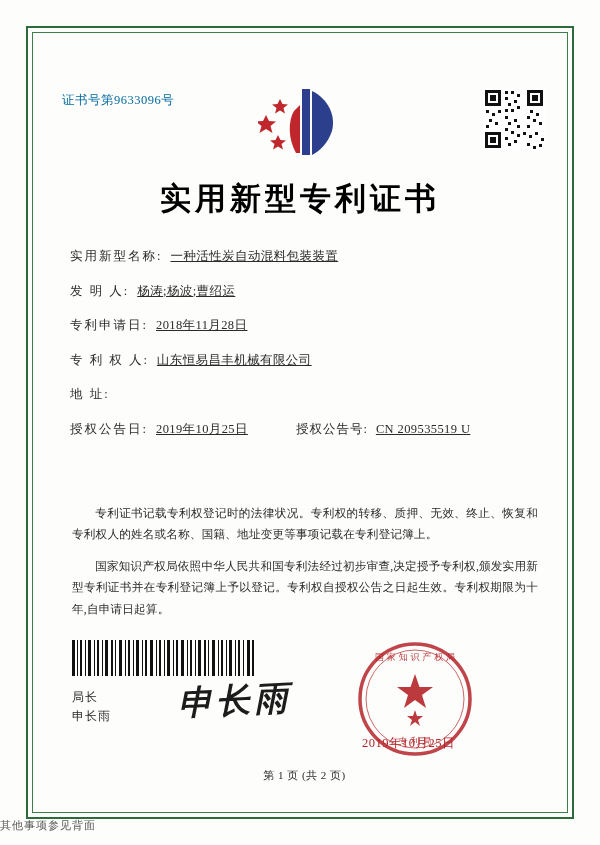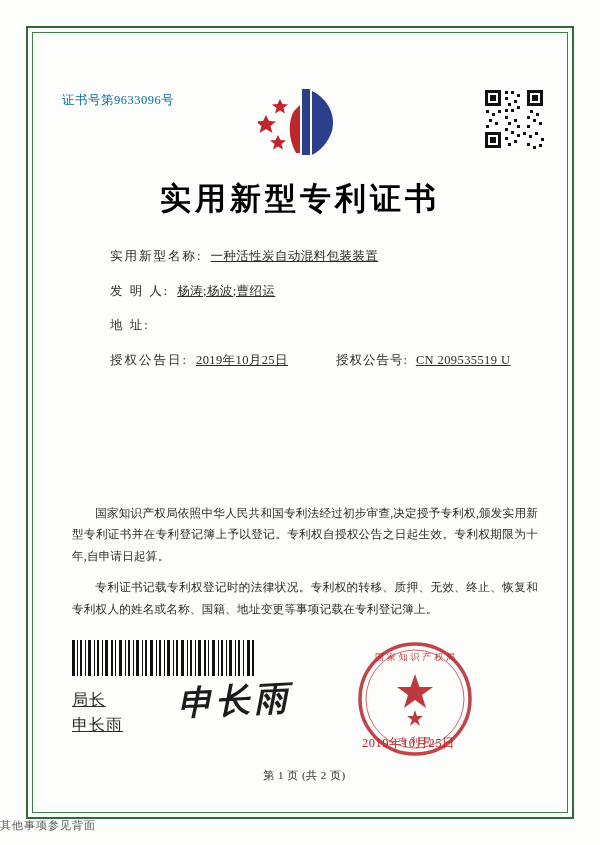--- a/index.html
+++ b/index.html
@@ -104,21 +104,20 @@
     align-items: baseline;
     margin-bottom: 17.5px;
     font-size: 12.5px;
     color: #2b2b2b;
     letter-spacing: 0.3px;
   }
   .row .lbl {
     white-space: nowrap;
     margin-right: 8px;
     letter-spacing: 2px;
-    margin-left: 40px;
   }
   .row .val {
     letter-spacing: 0.4px;
     text-decoration: underline;
   }
   .row.two .second-lbl {
     margin-left: 48px;
     margin-right: 8px;
     letter-spacing: 1px;
     white-space: nowrap;
@@ -148,25 +147,24 @@
     top: 640px;
     width: 182px;
     height: 36px;
   }
 
   
   .sig-labels {
     position: absolute;
     left: 72px;
     top: 688px;
-    font-size: 16px;
+    font-size: 12px;
     line-height: 1.55;
     letter-spacing: 1px;
     color: #2b2b2b;
-    text-decoration: underline;
   }
   .sig-script {
     position: absolute;
     left: 178px;
     top: 678px;
     font-size: 34px;
     font-family: "DejaVu Serif", serif;
     font-style: italic;
     font-weight: bold;
     color: #1c1c1c;
@@ -299,33 +297,41 @@
   <div class="fields">
     <div class="row">
       <span class="lbl">实用新型名称:</span>
       <span class="val">一种活性炭自动混料包装装置</span>
     </div>
     <div class="row">
       <span class="lbl">发 明 人:</span>
       <span class="val">杨涛;杨波;曹绍运</span>
     </div>
     <div class="row">
+      <span class="lbl">专利申请日:</span>
+      <span class="val">2018年11月28日</span>
+    </div>
+    <div class="row">
+      <span class="lbl">专 利 权 人:</span>
+      <span class="val">山东恒易昌丰机械有限公司</span>
+    </div>
+    <div class="row">
       <span class="lbl">地 址:</span>
     </div>
     <div class="row two">
       <span class="lbl">授权公告日:</span>
       <span class="val">2019年10月25日</span>
       <span class="second-lbl">授权公告号:</span>
       <span class="val">CN 209535519 U</span>
     </div>
   </div>
 
   <div class="body-text">
+    <p>专利证书记载专利权登记时的法律状况。专利权的转移、质押、无效、终止、恢复和专利权人的姓名或名称、国籍、地址变更等事项记载在专利登记簿上。</p>
     <p>国家知识产权局依照中华人民共和国专利法经过初步审查,决定授予专利权,颁发实用新型专利证书并在专利登记簿上予以登记。专利权自授权公告之日起生效。专利权期限为十年,自申请日起算。</p>
-    <p>专利证书记载专利权登记时的法律状况。专利权的转移、质押、无效、终止、恢复和专利权人的姓名或名称、国籍、地址变更等事项记载在专利登记簿上。</p>
   </div>
 
   <svg class="barcode" viewBox="0 0 182 36" xmlns="http://www.w3.org/2000/svg">
     <g fill="#111">
       <rect x="0" y="0" width="3" height="36"></rect>
         <rect x="5" y="0" width="1" height="36"></rect>
         <rect x="8" y="0" width="2" height="36"></rect>
       <rect x="13" y="0" width="1" height="36"></rect>
         <rect x="16" y="0" width="3" height="36"></rect>
         <rect x="22" y="0" width="1" height="36"></rect>

